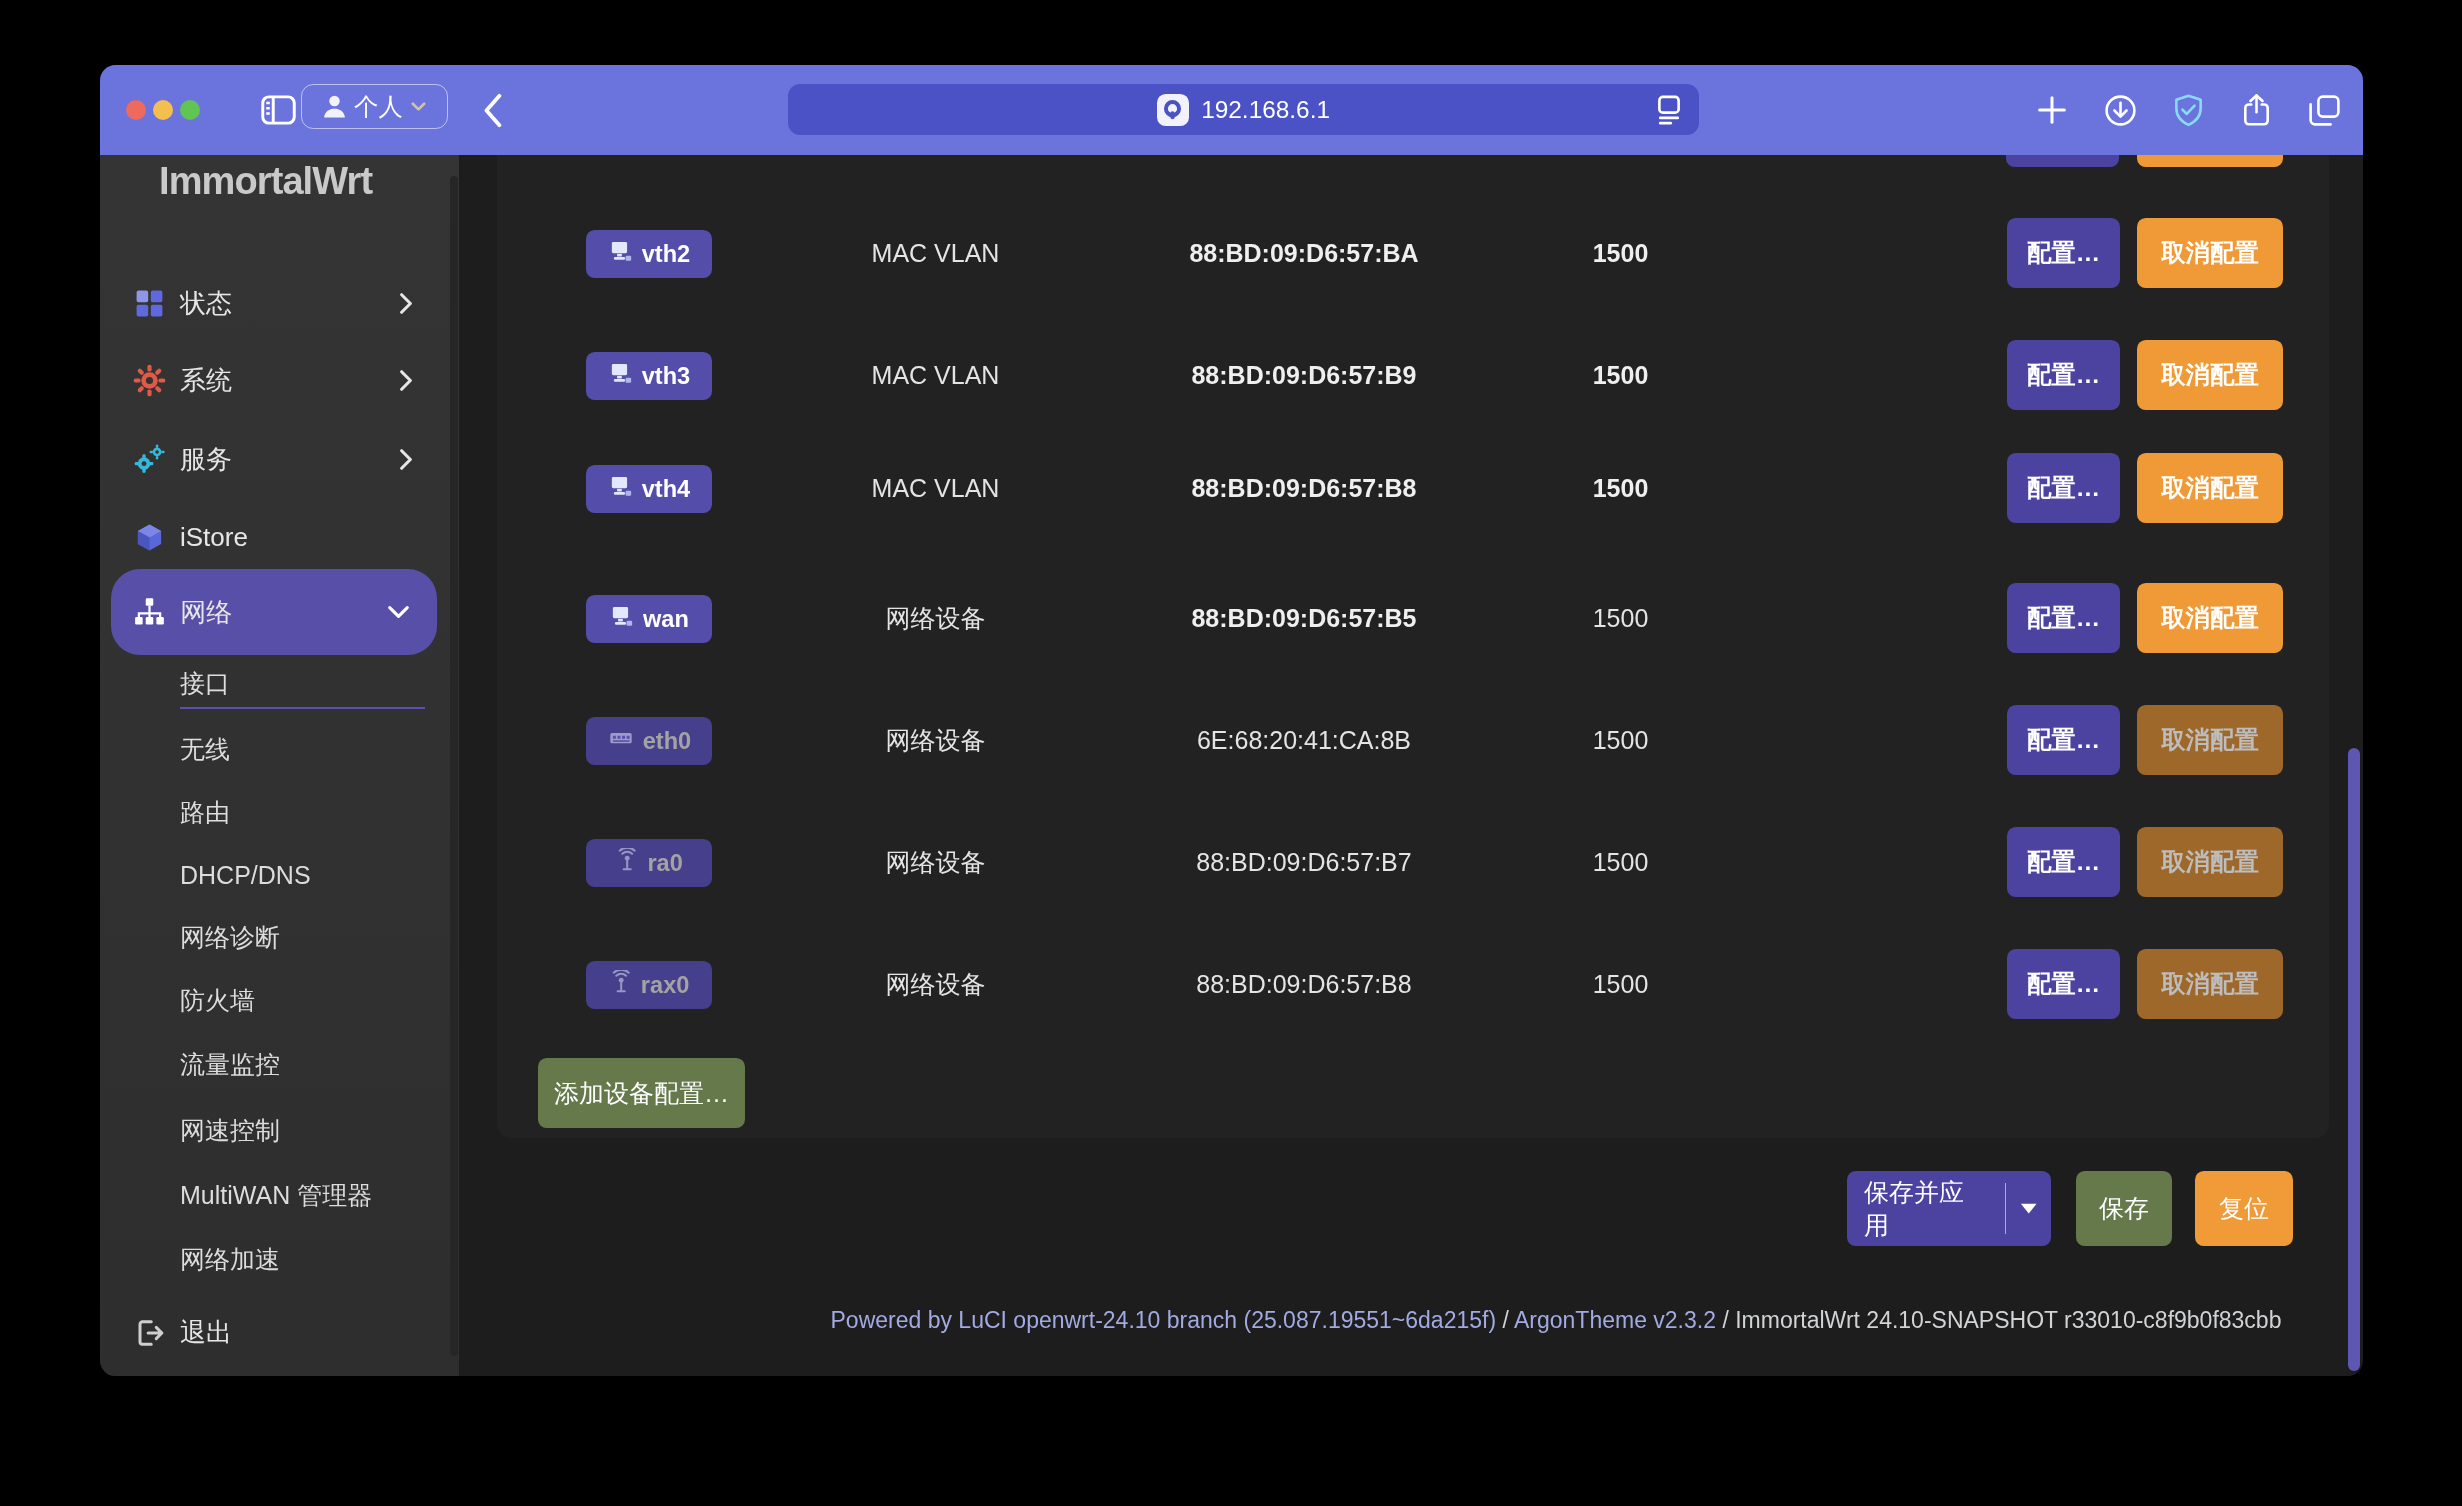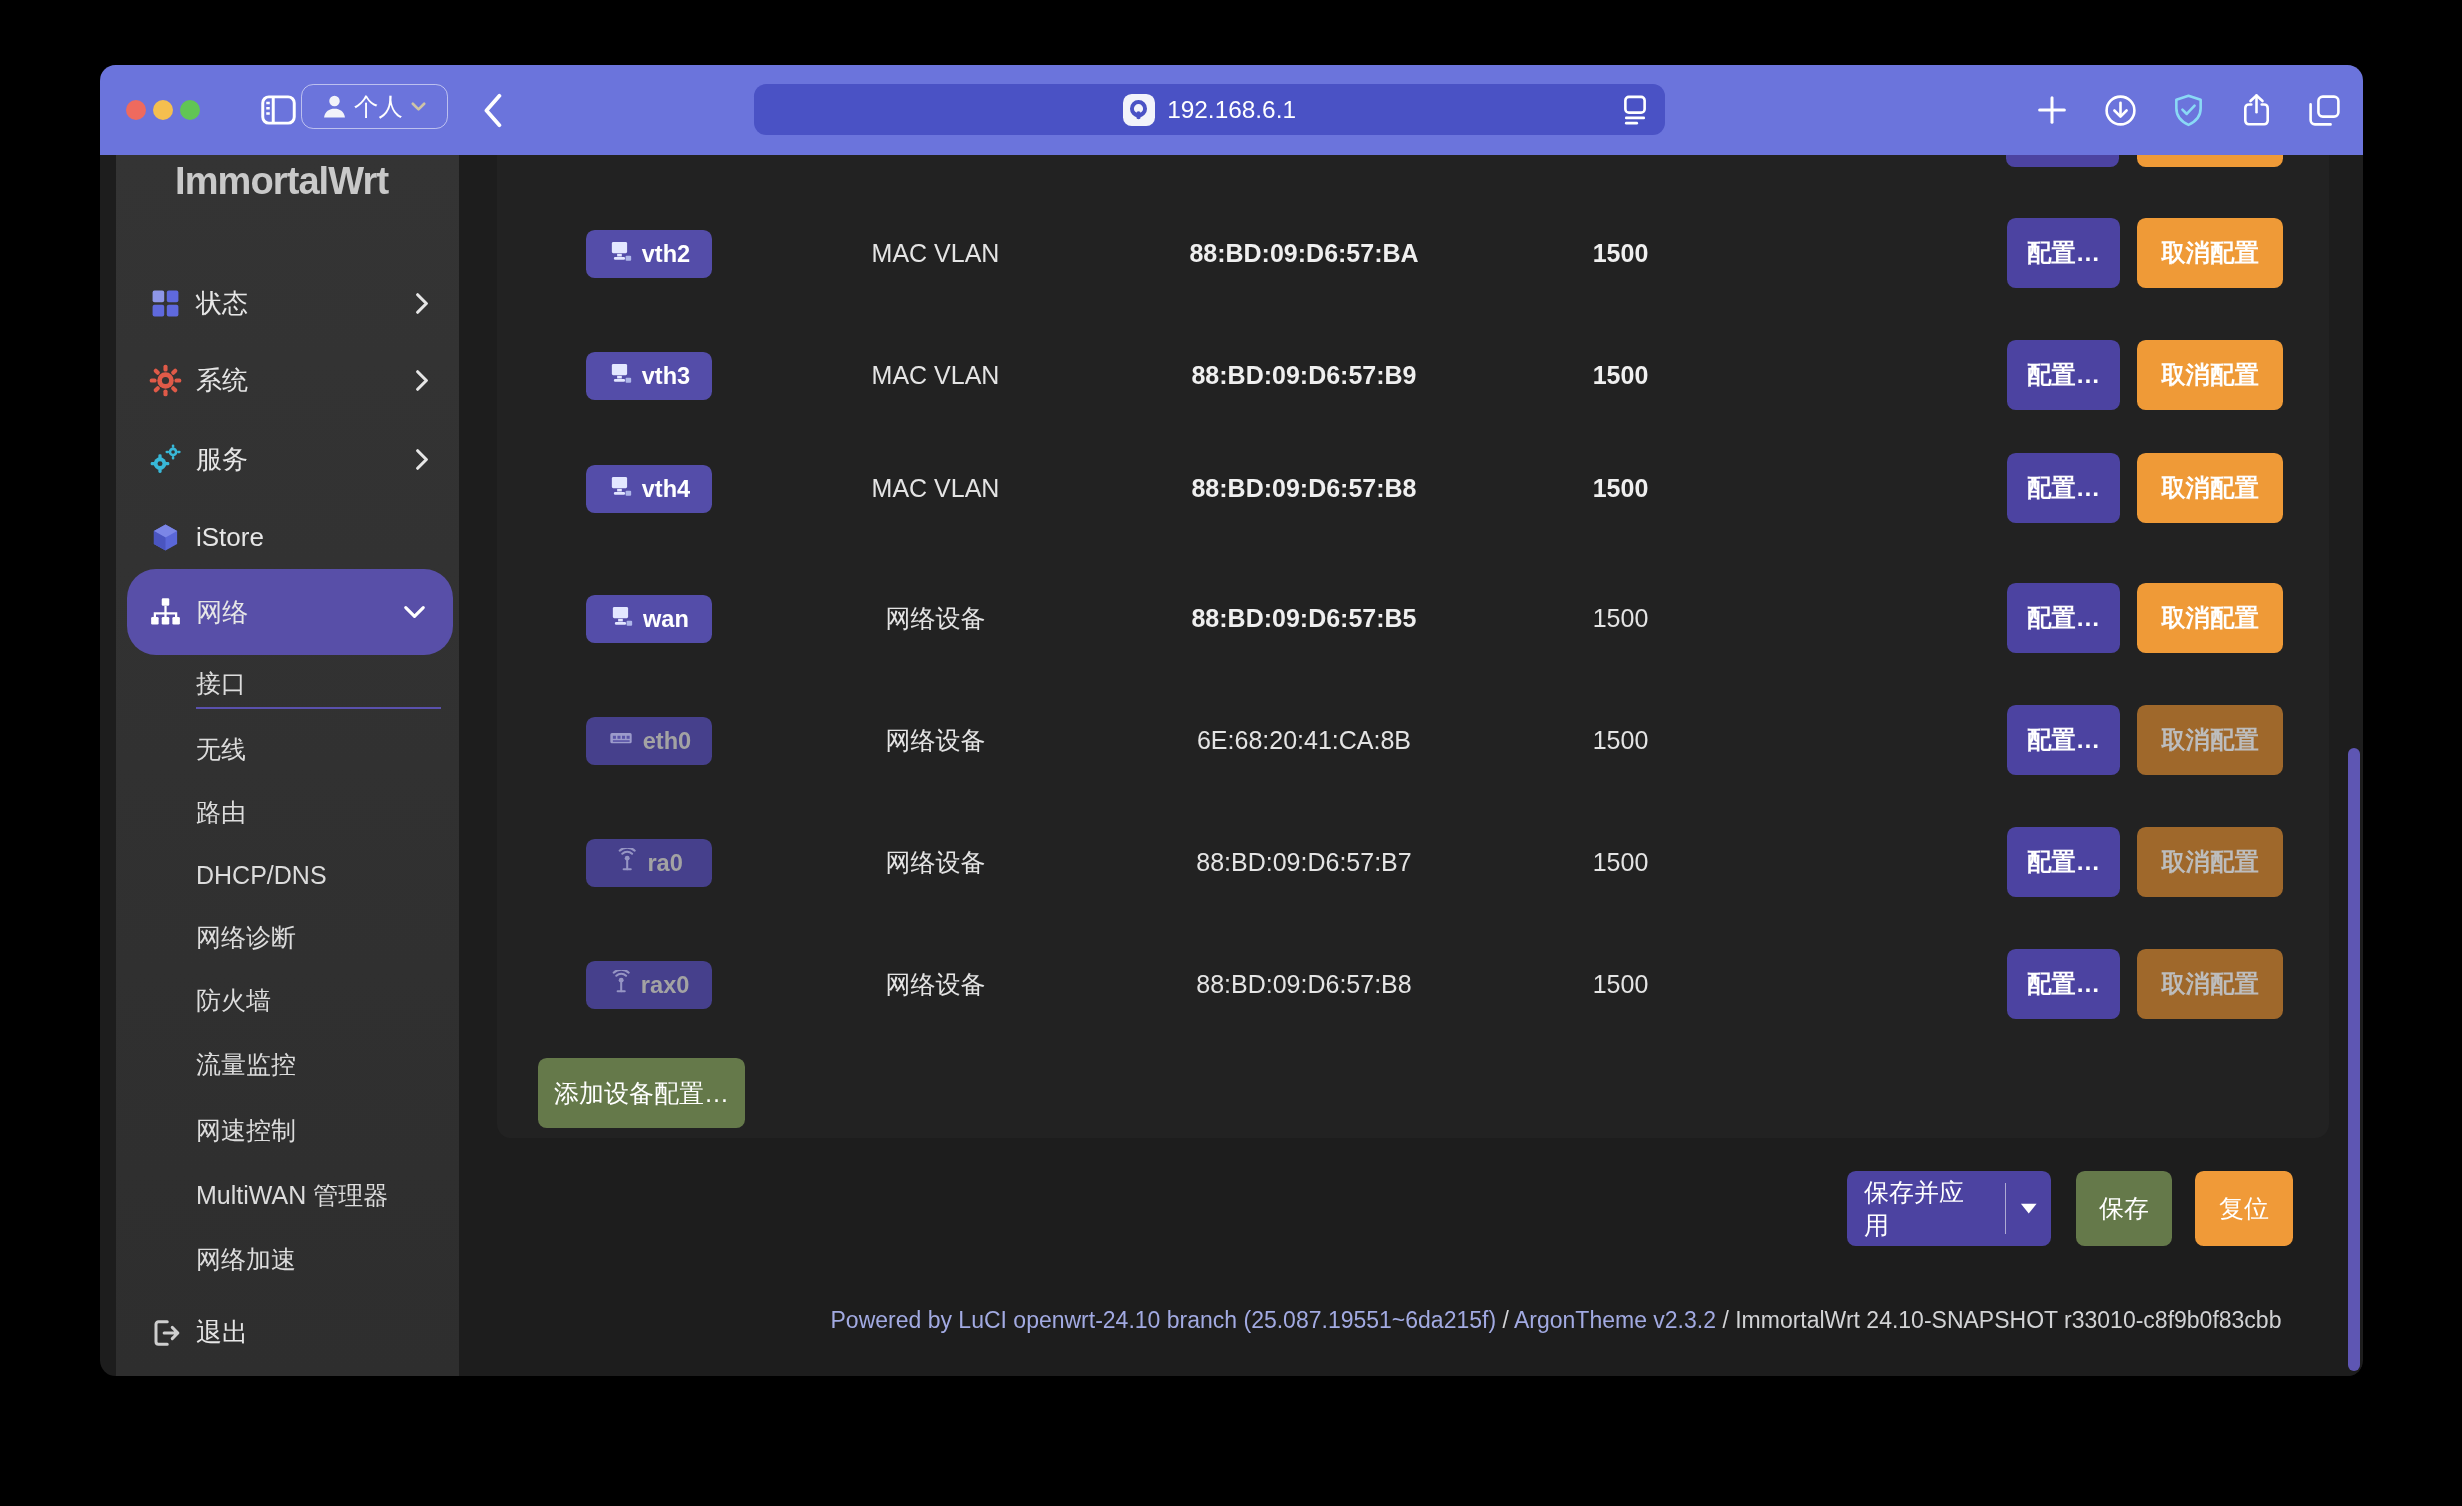--- a/index.html
+++ b/index.html
@@ -10,26 +10,26 @@
     --link:#a2aae2; --thumb:#5e56b3;
   }
   *{margin:0;padding:0;box-sizing:border-box;}
   html,body{width:2462px;height:1506px;background:#000;font-family:"Liberation Sans","DejaVu Sans",sans-serif;}
   .window{position:absolute;left:100px;top:65px;width:2263px;height:1311px;border-radius:15.7px;overflow:hidden;background:var(--content);}
   
   .toolbar{position:absolute;left:0;top:0;width:100%;height:90px;background:var(--toolbar);}
   .light{position:absolute;top:35px;width:20px;height:20px;border-radius:50%;}
   .pill{position:absolute;left:201px;top:19px;width:147px;height:45px;border:1.7px solid rgba(255,255,255,.55);border-radius:12.2px;display:flex;align-items:center;justify-content:center;gap:7.9px;color:#fff;font-size:24.4px;}
   .backbtn{position:absolute;left:373px;top:23px;width:38px;height:44px;display:flex;align-items:center;justify-content:center;}
-  .urlbar{position:absolute;left:654px;top:19px;width:911px;height:51px;background:var(--urlbar);border-radius:12.2px;display:flex;align-items:center;justify-content:center;gap:12.2px;color:#fff;font-size:24.4px;}
+  .urlbar{position:absolute;left:688px;top:19px;width:911px;height:51px;background:var(--urlbar);border-radius:12.2px;display:flex;align-items:center;justify-content:center;gap:12.2px;color:#fff;font-size:24.4px;}
   .favicon{width:32px;height:32px;background:#f2f3fa;border-radius:8.7px;display:flex;align-items:center;justify-content:center;}
   .url-right{position:absolute;right:15.7px;top:10.5px;}
   .tb-ic{position:absolute;top:24.4px;width:42px;height:42px;display:flex;align-items:center;justify-content:center;}
   
-  .sidebar{position:absolute;left:16px;top:90px;width:359px;height:1221px;background:linear-gradient(var(--sidebar-top),var(--sidebar-bot));}
+  .sidebar{position:absolute;left:0;top:90px;width:359px;height:1221px;background:linear-gradient(var(--sidebar-top),var(--sidebar-bot));}
   .logo{position:absolute;left:59px;top:5.2px;font-size:38px;font-weight:800;letter-spacing:-0.9px;color:#c9c9c9;}
   .sb-thumb{position:absolute;right:0.9px;top:21px;width:7.9px;height:1180px;border-radius:4.4px;background:#262626;}
   .mi{position:absolute;left:0;width:351px;height:61px;display:flex;align-items:center;color:#e6e6e6;font-size:26px;}
   .mi .ic{position:absolute;left:33px;width:33px;height:33px;display:flex;align-items:center;justify-content:center;}
   .mi .lb{position:absolute;left:80px;text-align:center;}
   .mi .chev{position:absolute;right:38px;display:flex;}
   .mi.active{left:11.3px;width:326px;background:var(--active-pill);border-radius:10.5px;height:86px;}
   .mi.active .ic{left:22px}.mi.active .lb{left:69px}.mi.active .chev{right:27px}
   .smi{position:absolute;left:80px;width:262px;height:49px;display:flex;align-items:center;color:#dcdcdc;font-size:25px;}
   .smi.active{border-bottom:2.6px solid #5a51ad;width:245px;}

